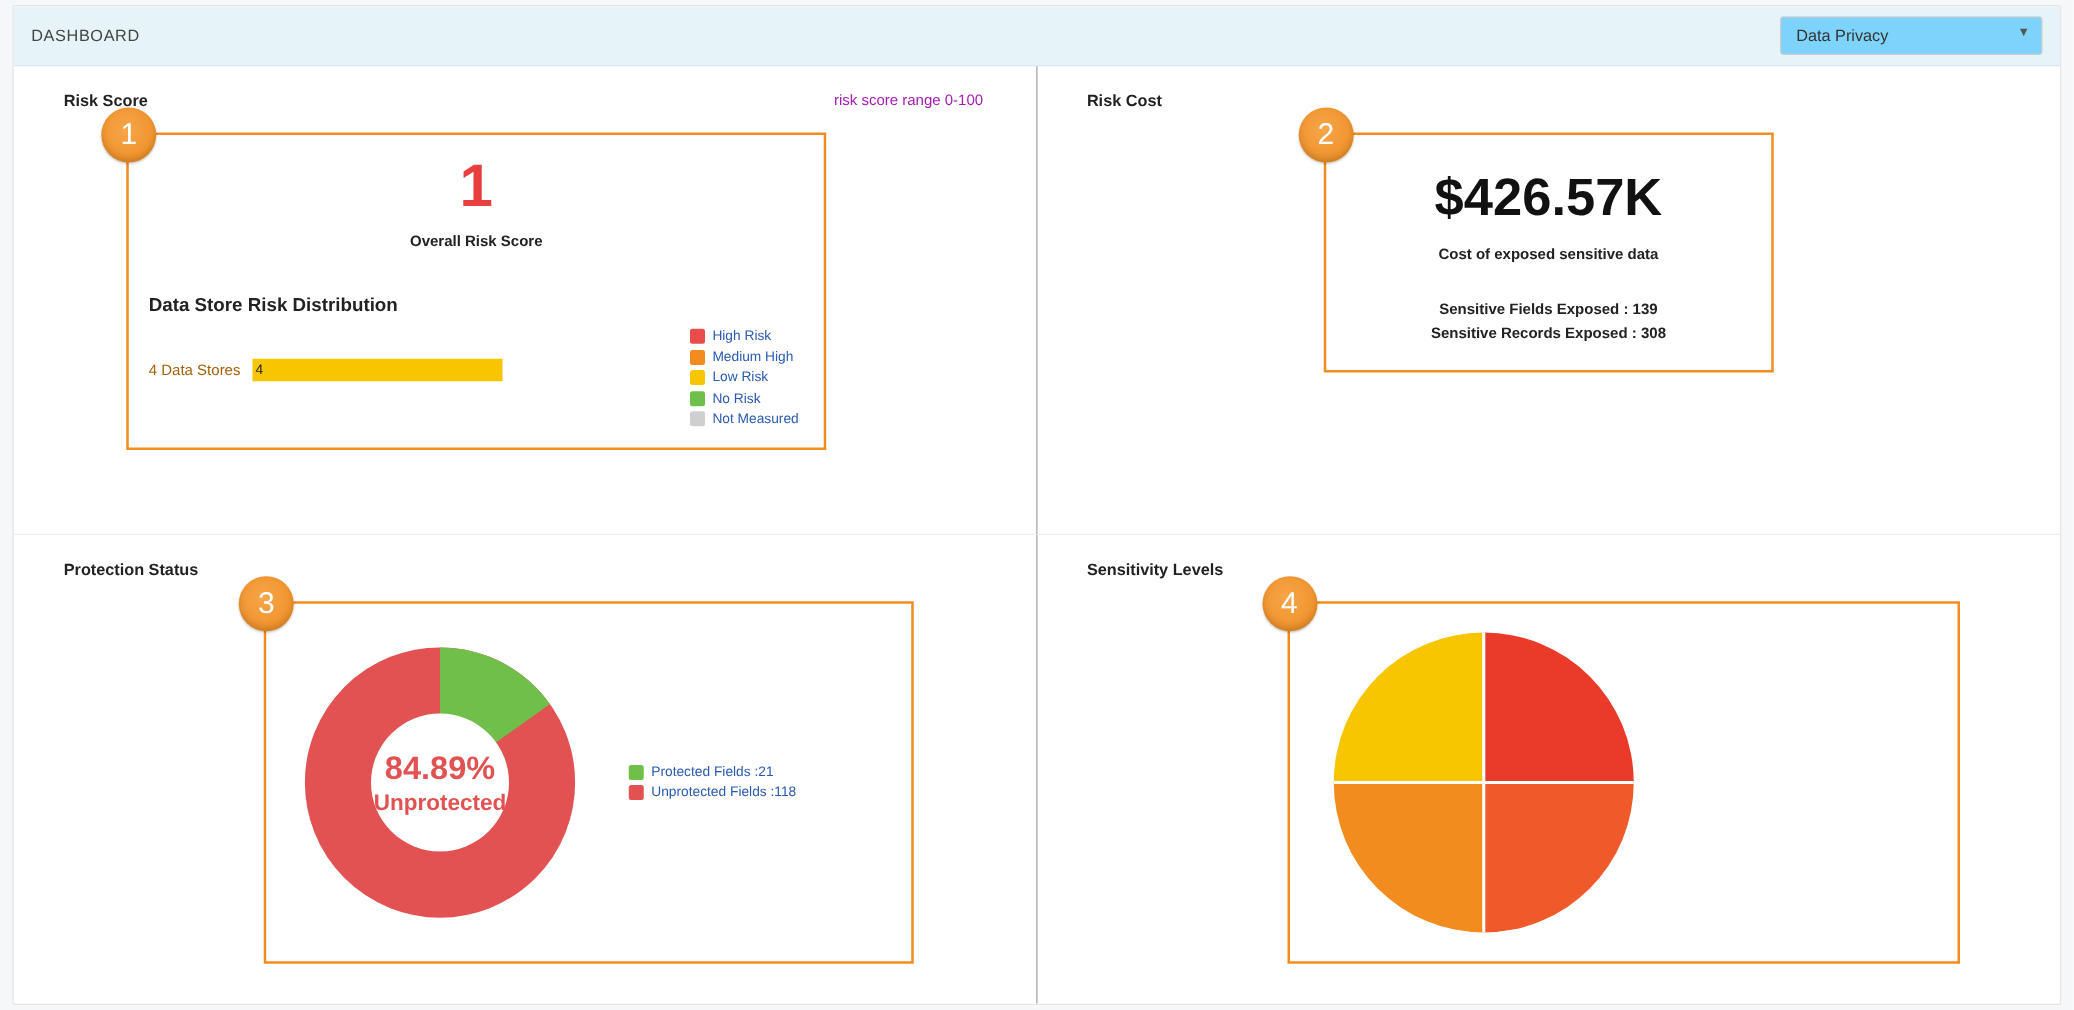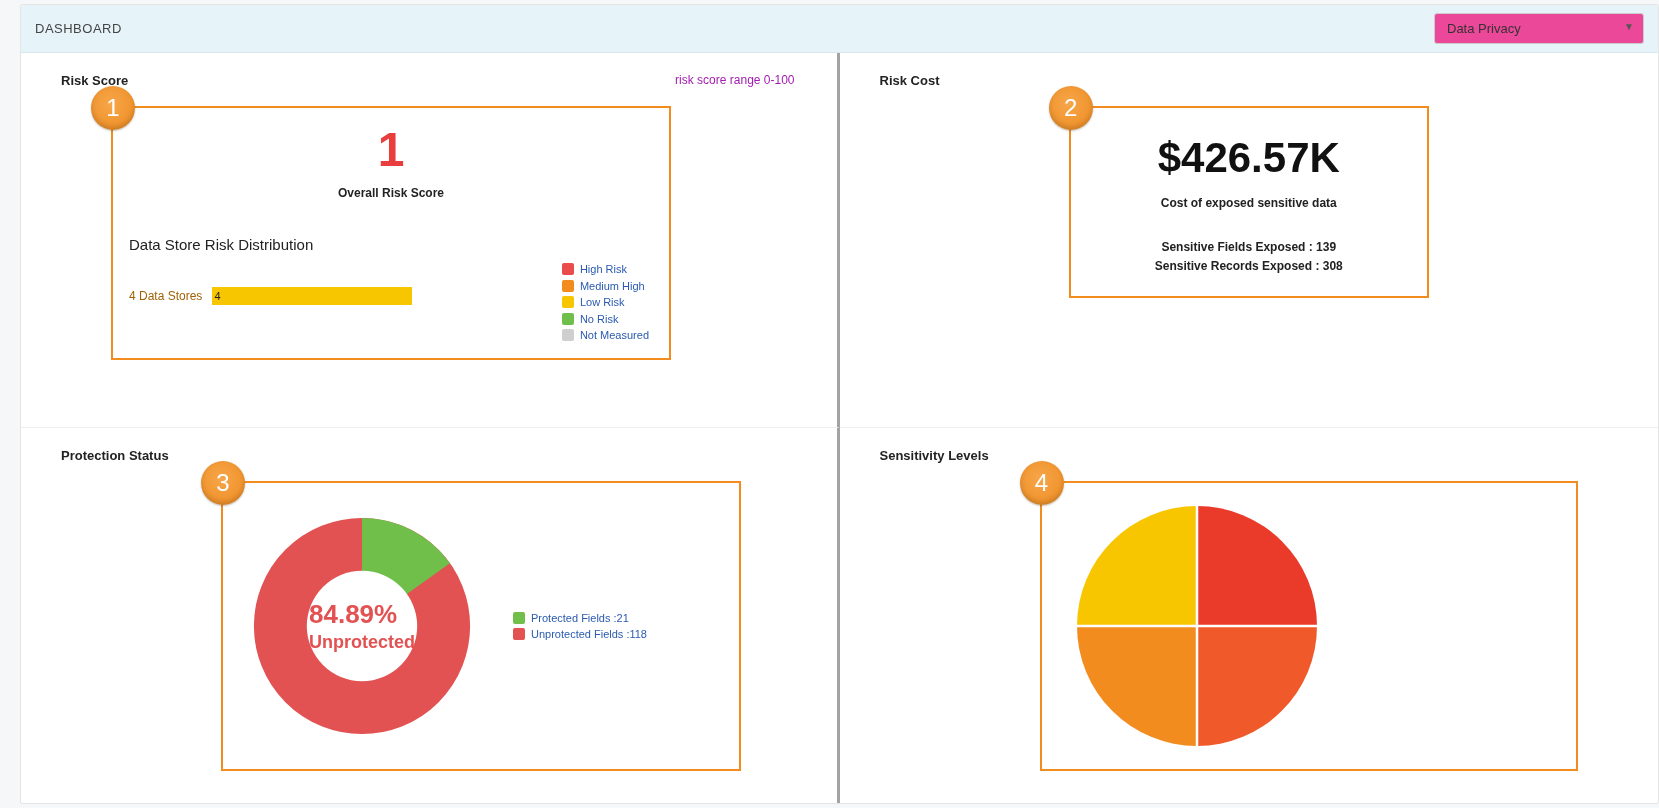--- a/index.html
+++ b/index.html
@@ -12,21 +12,20 @@
     color: #222;
     font-size: 13px;
   }
   .page {
     background: #fff;
     border: 1px solid #e5e5e5;
     border-radius: 2px;
     width: 100%;
     height: 100%;
     overflow: hidden;
-    margin-left: 10px;
   }
   .header-bar {
     background: #e6f4f9;
     border-bottom: 1px solid #d8e8ee;
     padding: 8px 14px;
     display: flex;
     align-items: center;
     justify-content: space-between;
     height: 48px;
   }
@@ -34,21 +33,21 @@
     font-size: 13px;
     letter-spacing: 0.5px;
     color: #444;
   }
   .select-wrap {
     position: relative;
   }
   select.header-select {
     appearance: none;
     -webkit-appearance: none;
-    background: #ec4899;
+    background: #7dd3fc;
     border: 1px solid #ccc;
     border-radius: 3px;
     padding: 7px 34px 7px 12px;
     font-size: 13px;
     min-width: 210px;
     color: #333;
   }
   .select-wrap::after {
     content: "▼";
     position: absolute;
@@ -62,21 +61,21 @@
     display: grid;
     grid-template-columns: 1fr 1fr;
     grid-template-rows: 1fr 1fr;
     height: calc(100% - 48px);
   }
   .cell {
     padding: 20px 40px 10px 40px;
     position: relative;
   }
   .cell-top { border-bottom: 1px solid #eee; }
-  .cell-left { border-right: 3px solid #a3a3a3; }
+  .cell-left { border-right: 1px solid #a3a3a3; }
   .cell-title {
     font-weight: bold;
     font-size: 13px;
     color: #222;
     margin-bottom: 8px;
   }
   .range-note {
     position: absolute;
     top: 20px;
     right: 42px;
@@ -114,21 +113,21 @@
     line-height: 1;
   }
   .score-sub {
     text-align: center;
     font-size: 12px;
     font-weight: bold;
     margin-top: 12px;
     color: #222;
   }
   .dist-title {
-    font-weight: normal;
+    font-weight: bold;
     font-size: 15px;
     margin-top: 36px;
   }
   .dist-row {
     display: flex;
     align-items: flex-start;
     margin-top: 8px;
   }
   .dist-left {
     flex: 0 0 auto;
@@ -175,21 +174,21 @@
   .cost-big { font-size: 42px; font-weight: bold; color: #111; }
   .cost-sub { font-size: 12px; margin-top: 14px; font-weight: bold; color: #222; }
   .cost-lines { margin-top: 28px; font-size: 12px; color: #222; line-height: 1.6; font-weight: bold;}
   
   .card-prot { display:flex; align-items:center; gap: 36px; padding: 20px 40px 20px 24px; margin-left: 160px; width: 520px; height: 290px;}
   .donut-wrap { position: relative; width: 230px; height: 230px; }
   .donut-center {
     position: absolute;
     top: 50%; left: 50%;
     transform: translate(-50%,-50%);
-    text-align: left;
+    text-align: center;
     color: #e25252;
     font-weight: bold;
   }
   .donut-pct { font-size: 26px; }
   .donut-word { font-size: 18px; margin-top: 2px; }
   
   .card-sens { display:flex; align-items:center; gap: 40px; padding: 20px 30px; margin: 18px 40px 0 160px; height: 290px;}
   .sens-legend-title { font-weight: bold; font-size: 13px; margin-bottom: 10px; color:#111;}
   .sens-legend .legend-item { color: #2a5ab0; }
   svg { display:block; }

